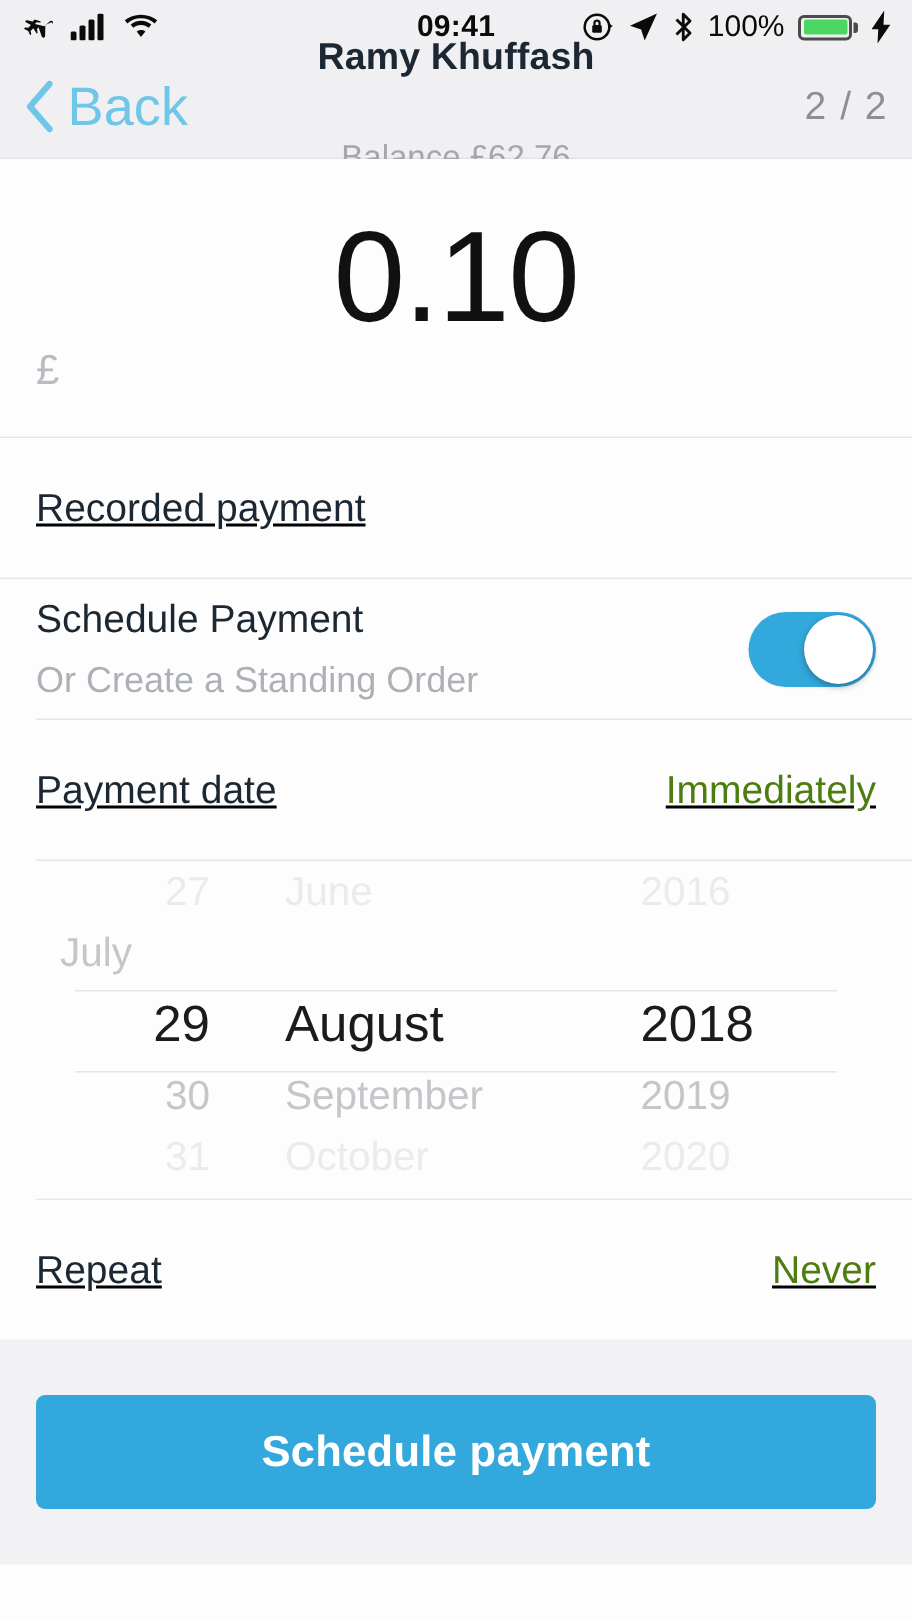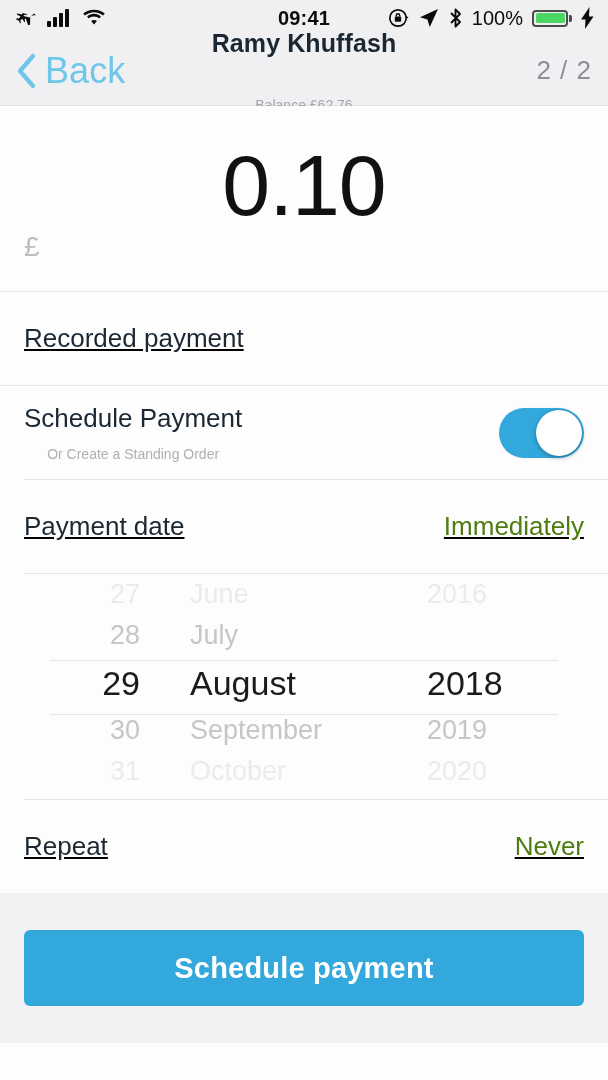--- a/index.html
+++ b/index.html
@@ -40,21 +40,21 @@
     border-bottom:1px solid #e2e2e5;
     display:flex; align-items:center; padding:0 16px;
   }
   .back { display:flex; align-items:center; gap:7px; cursor:pointer; z-index:2; }
   .back-label { font-size:36px; color:#6ec6e8; letter-spacing:.1px; }
   .nav-center {
     position:absolute; left:0; right:0; top:0; bottom:0;
     display:flex; flex-direction:column; align-items:center; justify-content:center;gap:38px;
   }
   .nav-title { font-size:25px; font-weight:bold; color:#1b2733; letter-spacing:.1px; }
-  .nav-sub { font-size:14px; color:#a3a6ad; margin-top:1px; }
+  .nav-sub { font-size:22px; color:#a3a6ad; margin-top:1px; }
   .nav-count { margin-left:auto; font-size:26px; color:#8b9097; z-index:2; letter-spacing:1px; }
 
   
   .amount-block { position:relative; height:185px; background:#fdfdfd; }
   .amount {
     position:absolute; left:0; right:0; top:36px;
     text-align:center; font-size:86px; color:#111; letter-spacing:-1px; line-height:1;
   }
   .currency {
     position:absolute; left:24px; top:125px;
@@ -64,21 +64,21 @@
   
   .sep { height:1px; background:#e6e6e9; margin-left:24px; }
   .sep-full { height:1px; background:#e6e6e9; }
   .row {
     display:flex; align-items:center; padding:0 24px;
     background:#fdfdfd; cursor:pointer;
   }
   .row-tall { height:93px;text-decoration:underline; }
   .row-two { height:93px; }
   .row-label { font-size:26px; color:#1b2733; }
-  .row-sublabel { font-size:14px; color:#adb0b6; margin-top:12px;text-align:center; }
+  .row-sublabel { font-size:24px; color:#adb0b6; margin-top:12px;text-align:center; }
   .row-value { margin-left:auto; font-size:26px; color:#4d7c0f; }
   .row-texts { display:flex; flex-direction:column; }
 
   
   .toggle {
     margin-left:auto; width:85px; height:50px; border-radius:25px;
     background:#33a8dc; position:relative; cursor:pointer;
     box-shadow:0 0 0 1px rgba(0,0,0,.02);
   }
   .knob {
@@ -216,21 +216,20 @@
   <div class="picker">
     <div class="band-line" style="top:86px;"></div>
     <div class="band-line" style="top:140px;"></div>
 
     <div class="picker-row r-far">
       <span class="col-day">27</span>
       <span class="col-month">June</span>
       <span class="col-year">2016</span>
     </div>
     <div class="picker-row r-near">
-      <span class="col-day">28</span>
       <span class="col-month">July</span>
     </div>
     <div class="picker-row r-sel">
       <span class="col-day">29</span>
       <span class="col-month">August</span>
       <span class="col-year">2018</span>
     </div>
     <div class="picker-row r-near">
       <span class="col-day">30</span>
       <span class="col-month">September</span>

